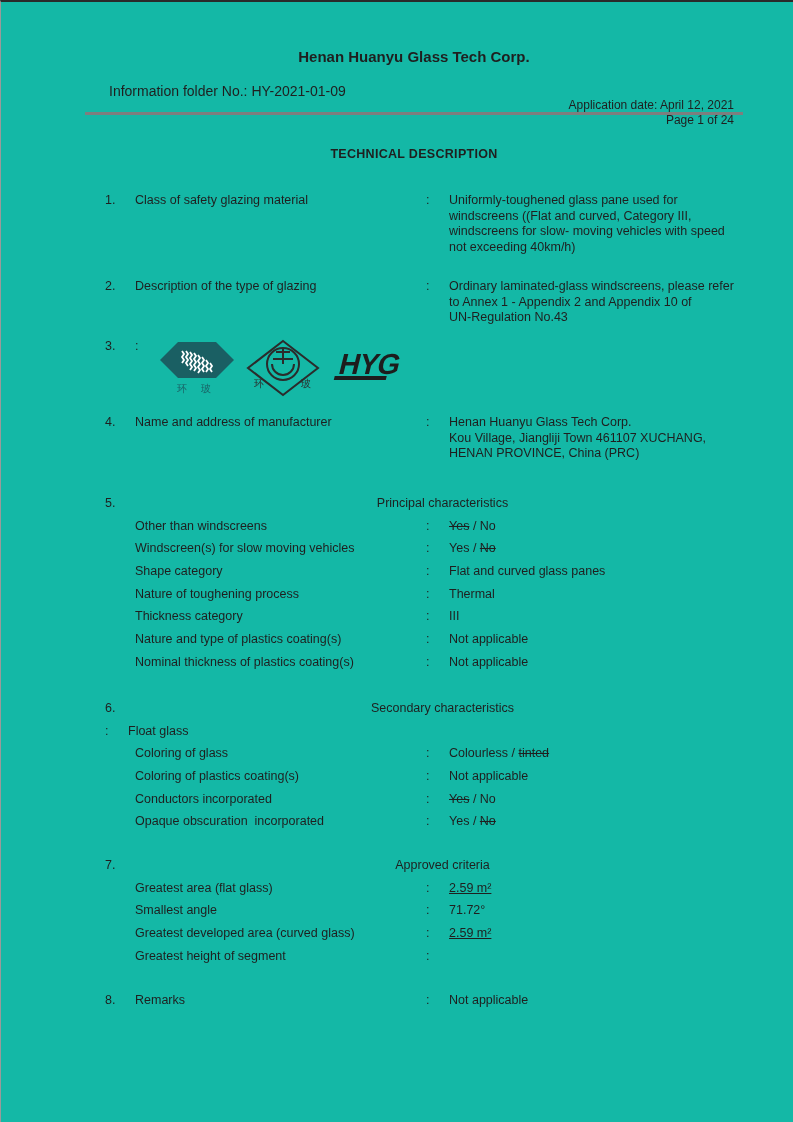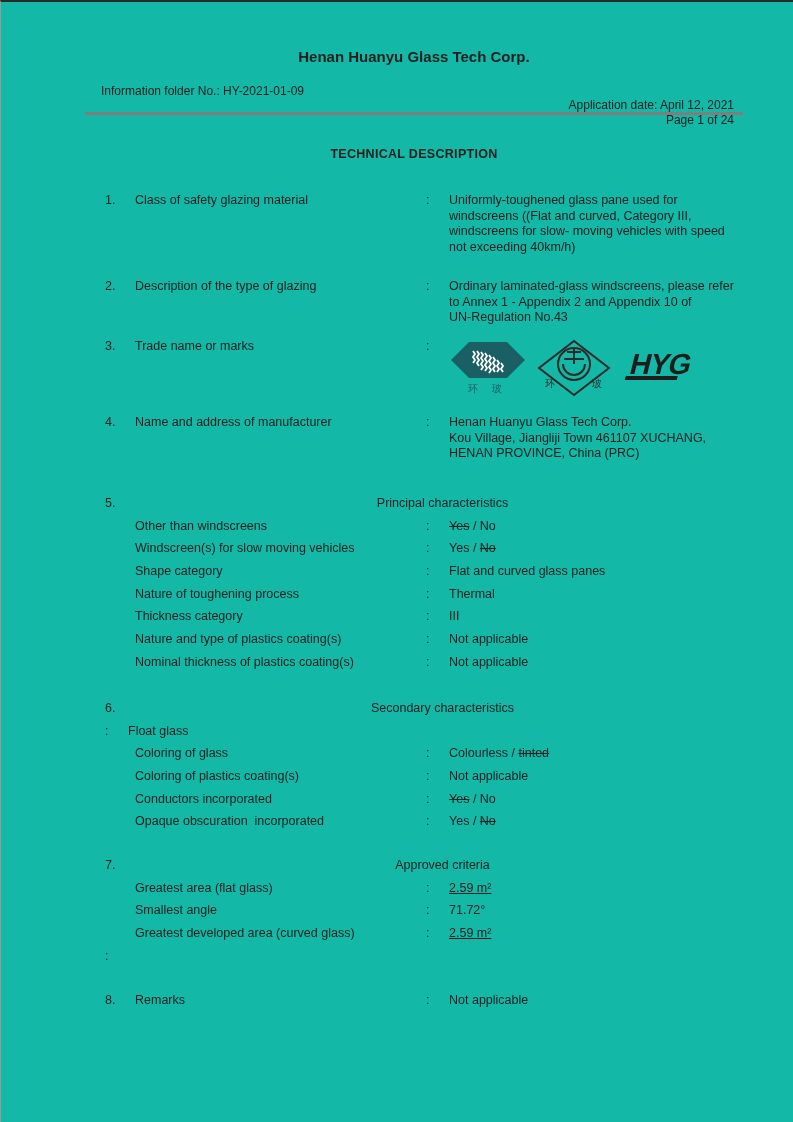--- a/index.html
+++ b/index.html
@@ -11,21 +11,21 @@
     color:#1f1f1f;
     font-size:12.5px;
     line-height:15.5px;
     box-sizing:border-box;
     border-top:2px solid #2a2a2a;
     border-left:1px solid #9a9a9a;
     overflow:hidden;
   }
   .company{position:absolute;top:47px;left:84px;width:658px;text-align:center;
            font-size:15px;font-weight:bold;}
-  .hdr-info{position:absolute;top:82px;left:100px;font-size:12px;}
+  .hdr-info{position:absolute;top:82px;left:108px;font-size:14px;}
   .hdr-right{position:absolute;top:96px;right:59px;text-align:right;font-size:12px;line-height:14.5px;}
   .rule{position:absolute;top:110px;left:84px;width:658px;height:3px;background:#7e7e7e;}
   .doc-title{position:absolute;top:145px;left:84px;width:658px;text-align:center;
              font-weight:bold;font-size:12.5px;letter-spacing:.3px;}
 
   .item,.section{position:absolute;left:104px;width:645px;}
   .item{display:flex;align-items:flex-start;}
   .num{width:30px;flex:0 0 30px;}
   .lbl{width:291px;flex:0 0 291px;white-space:pre;}
   .colon{width:23px;flex:0 0 23px;}
@@ -84,21 +84,20 @@
     <span class="colon">:</span>
     <div class="val">
       <div class="vline">Ordinary laminated-glass windscreens, please refer</div>
       <div class="vline">to Annex 1 - Appendix 2 and Appendix 10 of</div>
       <div class="vline">UN-Regulation No.43</div>
     </div>
   </div>
 
   <div class="item" style="top:337px">
     <span class="num">3.</span>
-    <span class="lbl">Trade name or marks</span>
     <span class="colon">:</span>
     <div class="val">
       <div class="logos">
 
         <svg class="logo1" width="78" height="56" viewBox="0 0 78 56">
           <polygon points="2,21 20,3 58,3 76,21 58,39 20,39" fill="#1a5f63"></polygon>
           <g stroke="#ffffff" stroke-width="1.8" fill="none">
             <path d="M24 12 l2 3 -2 3 2 3 -2 3"></path>
             <path d="M28 12 l2 3 -2 3 2 3 -2 3 2 3"></path>
             <path d="M32 13 l2 3 -2 3 2 3 -2 3 2 3 -2 3"></path>
@@ -236,20 +235,21 @@
         <span class="slbl">Smallest angle</span>
         <span class="colon">:</span>
         <span class="sval"><span class="plain">71.72°</span></span>
       </div>
       <div class="srow">
         <span class="slbl">Greatest developed area (curved glass)</span>
         <span class="colon">:</span>
         <span class="sval"><span class="underline">2.59 m²</span></span>
       </div>
       <div class="srow">
+        <span class="slbl">Greatest height of segment</span>
         <span class="colon">:</span>
       </div>
     </div>
   </div>
 
   <div class="item" style="top:991px">
     <span class="num">8.</span>
     <span class="lbl">Remarks</span>
     <span class="colon">:</span>
     <div class="val"><span class="plain">Not applicable</span></div>

